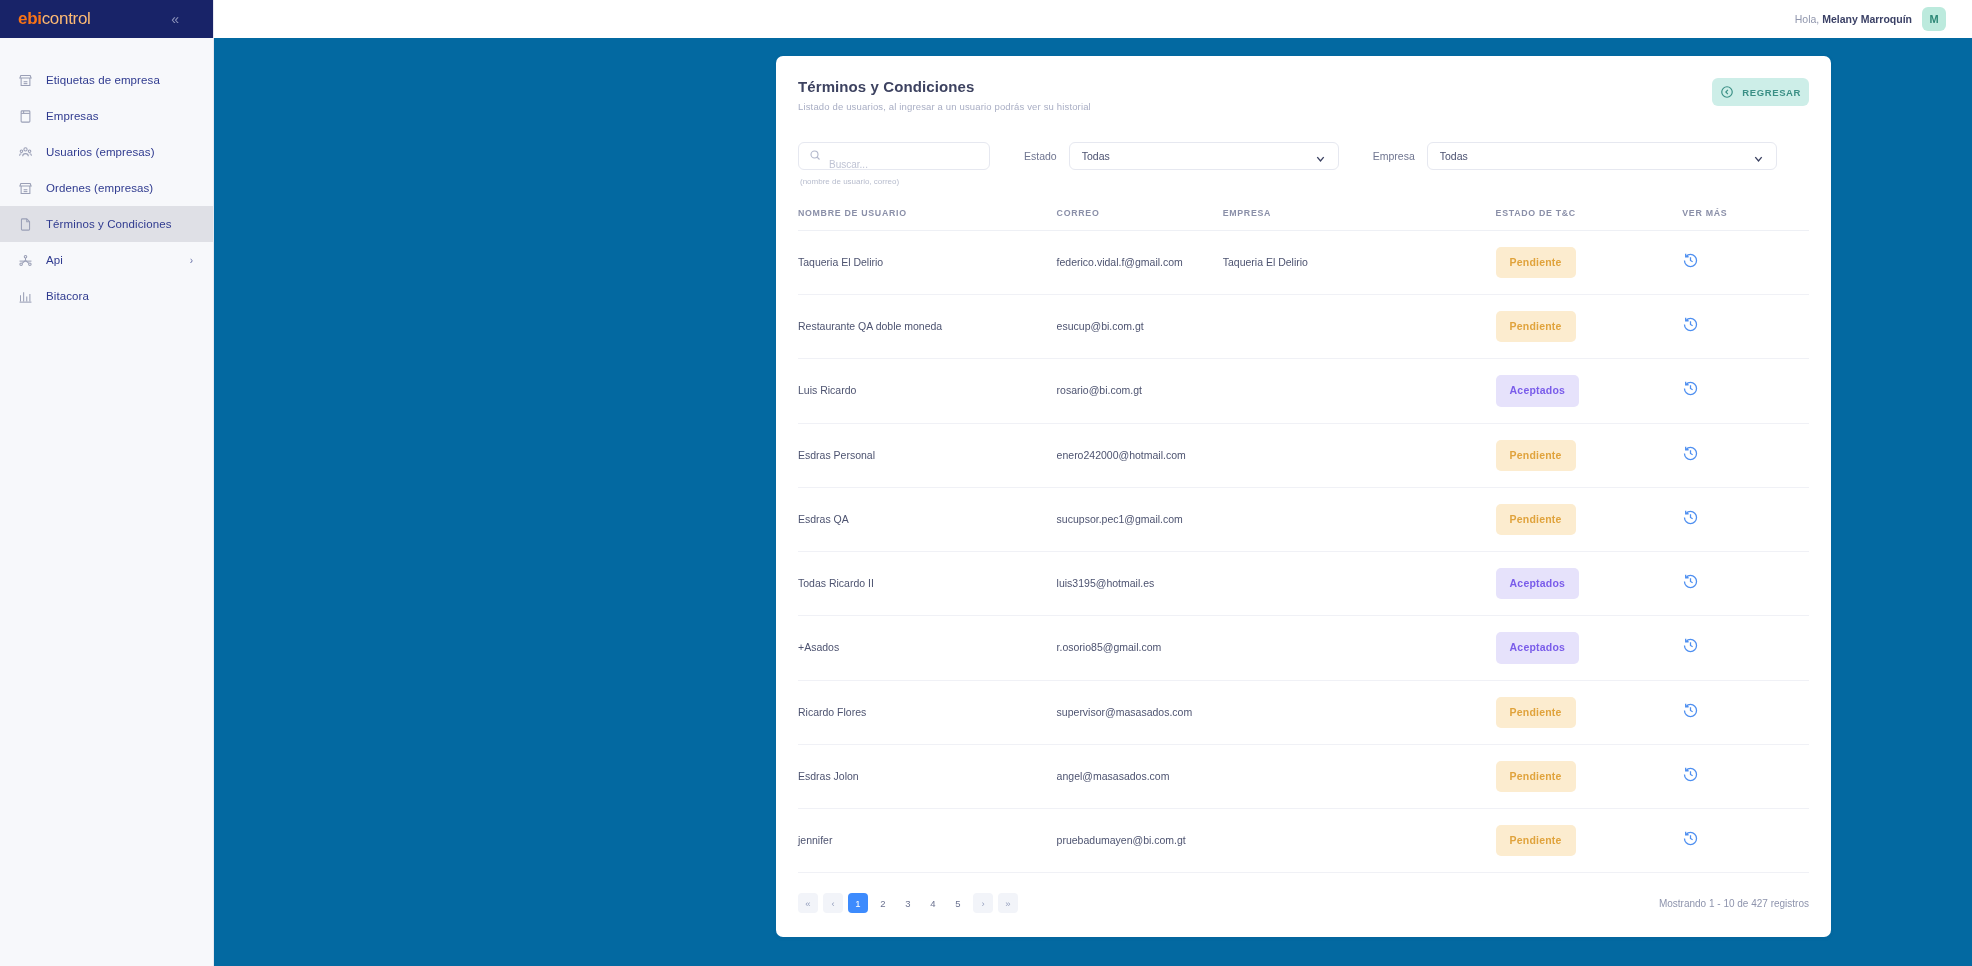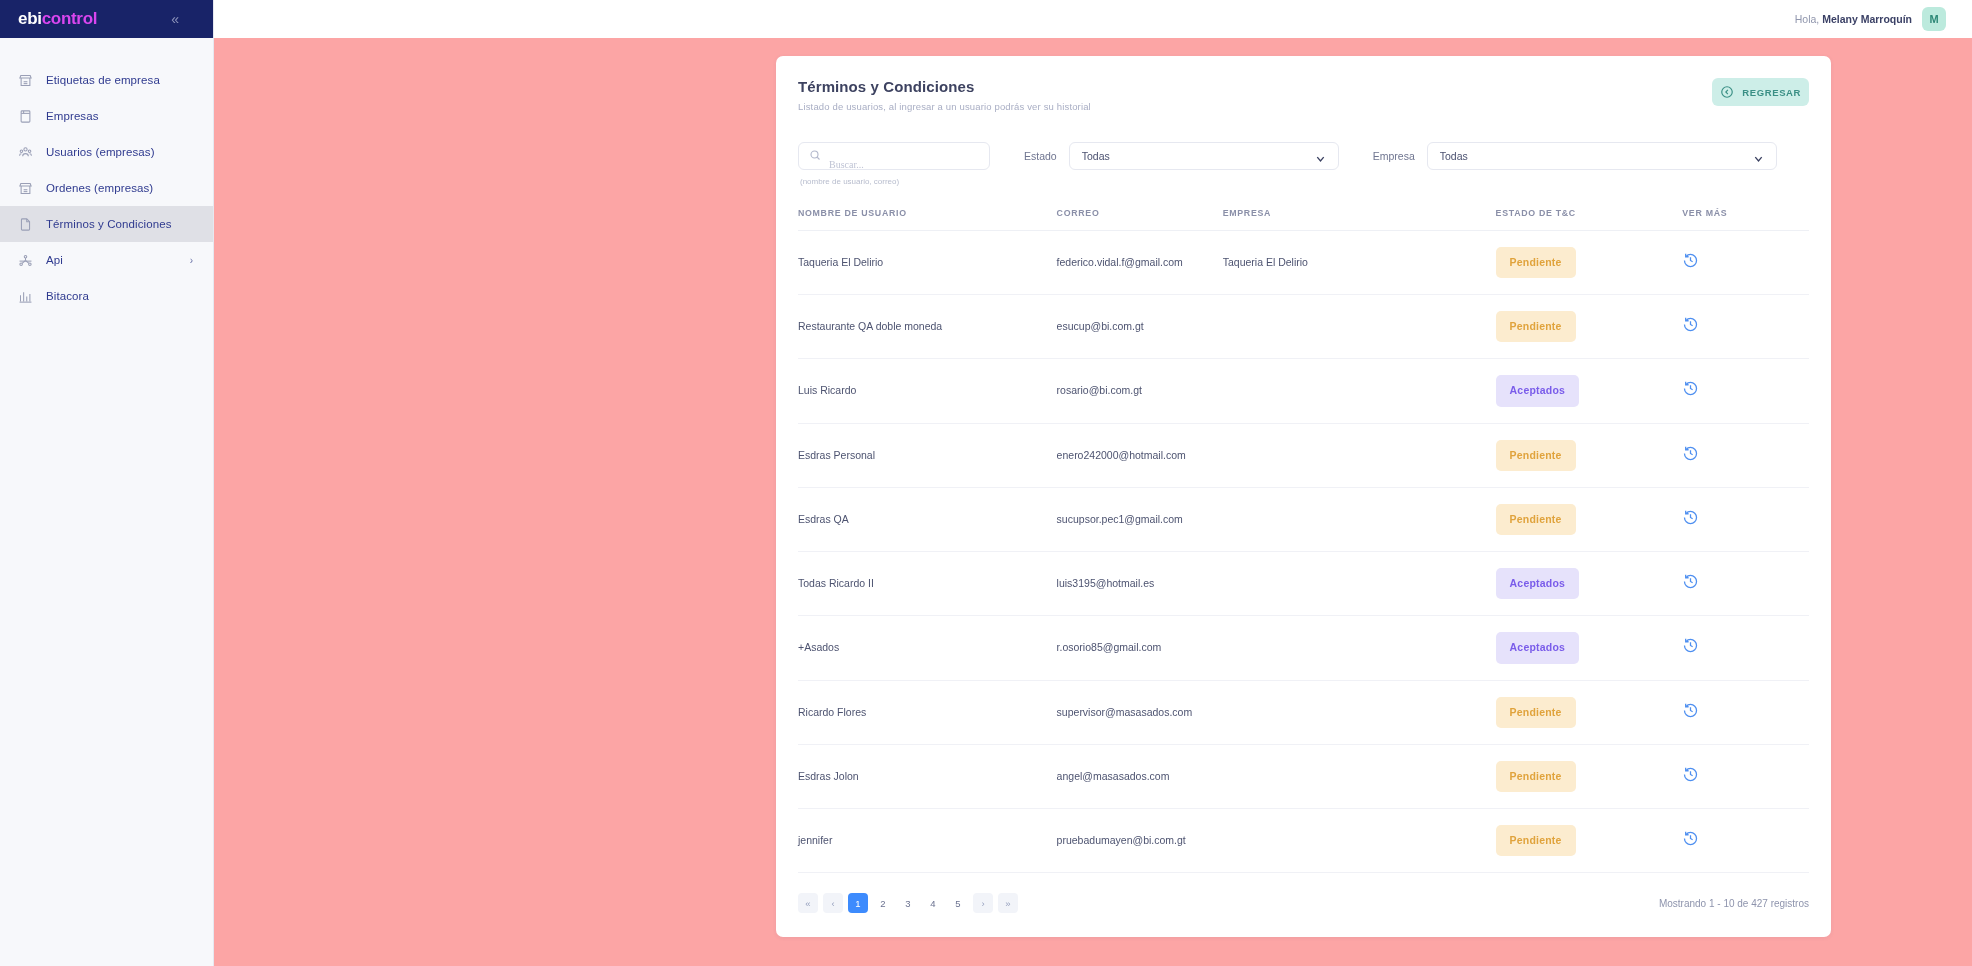--- a/index.html
+++ b/index.html
@@ -17,22 +17,22 @@
     flex: 0 0 214px; border-right: 1px solid #e6e8f0;
   }
   .brand {
     height: 38px; background: #182368;
     display: flex; align-items: center; padding: 0 18px;
     position: relative;
   }
   .brand-mark {
     font-size: 17px; font-weight: bold; color: #ffffff; letter-spacing: -0.3px;
   }
-  .brand-mark .b-red { color: #ffffff; }
-  .brand-mark .b-light { color: #d946ef; font-weight: bold; }
+  .brand-mark .b-red { color: #f97316; }
+  .brand-mark .b-light { color: #fdba74; font-weight: normal; }
   .brand-collapse {
     position: absolute; right: 34px; top: 50%; transform: translateY(-50%);
     color: #8d93bb; font-size: 14px; line-height: 1; cursor: pointer;
   }
   .nav { padding-top: 24px; }
   .nav-item {
     display: flex; align-items: center; height: 36px;
     padding: 0 14px 0 16px; cursor: pointer; position: relative;
   }
   .nav-item.active { background: #dfe0e6; }
@@ -43,21 +43,21 @@
   }
   .nav-icon svg { width: 15px; height: 15px; display: block; }
   .nav-label {
     font-size: 11.5px; color: #2f3a8f; letter-spacing: 0.1px; white-space: nowrap;
   }
   .nav-chevron {
     position: absolute; right: 20px; font-size: 10px; color: #6b73a8;
   }
 
   
-  .content-area { flex: 1 1 auto; position: relative; height: 966px; background: #fca5a5; }
+  .content-area { flex: 1 1 auto; position: relative; height: 966px; background: #0369a1; }
   .topbar {
     height: 38px; background: #ffffff; display: flex;
     align-items: center; justify-content: flex-end; padding-right: 26px;
   }
   .greet {
     font-size: 10.5px; color: #9096ad; margin-right: 10px; white-space: nowrap;
   }
   .greet b { color: #3b4166; font-weight: bold; }
   .avatar {
     width: 24px; height: 24px; border-radius: 6px; background: #bceadd;
@@ -93,21 +93,21 @@
   }
   .search-wrap { width: 192px; position: relative; }
   .search-box {
     height: 28px; border: 1px solid #e6e8f0; border-radius: 6px;
     display: flex; align-items: center; padding: 0 10px; background: #fff;
   }
   .search-box svg { width: 12px; height: 12px; color: #b2b7cb; flex: 0 0 12px; }
   .search-input {
     border: none; outline: none; flex: 1 1 auto; margin-left: 8px;
     font-size: 10px; color: #444a6b; background: transparent;
-    font-family: Liberation Serif, serif;
+    font-family: Liberation Sans, sans-serif;
     margin-top: 16px;
   }
   .search-input::placeholder { color: #bfc3d4; }
   .search-hint { font-size: 8px; color: #b7bccd; margin-top: 7px; padding-left: 2px; }
 
   .filter-group { display: flex; align-items: center; margin-left: 34px; }
   .filter-label { font-size: 10.5px; color: #6f7590; margin-right: 12px; white-space: nowrap; }
   .select-box {
     position: relative; height: 28px; border: 1px solid #e6e8f0; border-radius: 6px;
     background: #fff; display: flex; align-items: center; padding: 0 12px; cursor: pointer;

